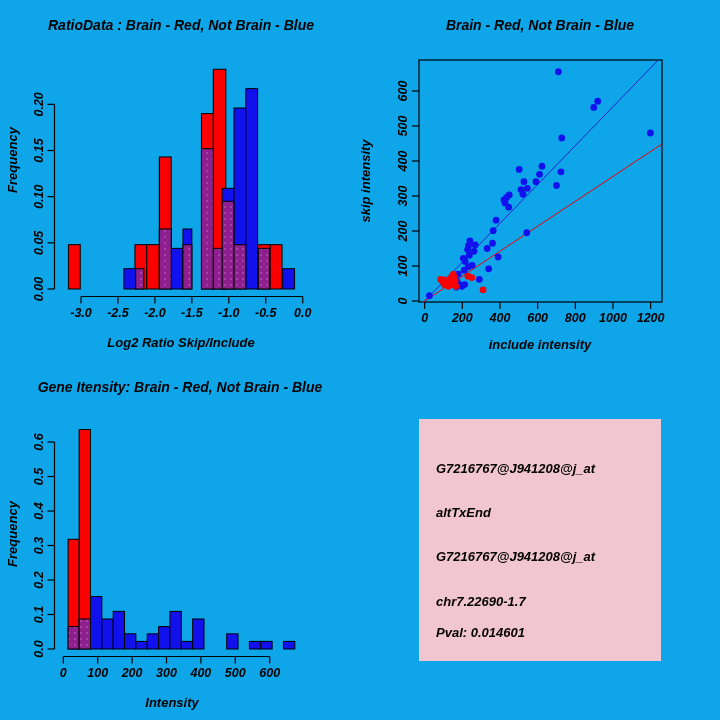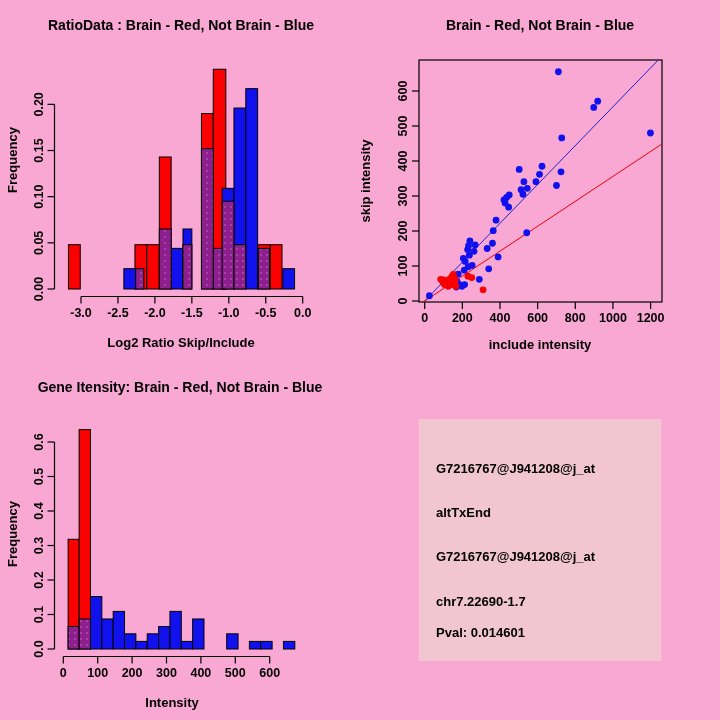--- a/index.html
+++ b/index.html
@@ -1,17 +1,17 @@
 <!DOCTYPE html>
 <html><head>
 <meta charset="utf-8">
 <style>
   html,body{margin:0;padding:0;background:#ffffff;}
-  .wrap{position:relative;width:720px;height:720px;background:#f9a8d4;
-        font-family:"Liberation Sans",sans-serif;overflow:hidden;}
+  .wrap{position:relative;width:720px;height:720px;background:#0ea5e9;
+        font-family:"Liberation Sans",sans-serif;overflow:hidden;font-style:italic;}
   svg{display:block;}
   svg text{fill:#000000;}
   .t   {font-family:"Liberation Sans",sans-serif;font-size:14px;font-weight:bold;text-anchor:middle;}
   .lab {font-family:"Liberation Sans",sans-serif;font-size:13px;font-weight:bold;text-anchor:middle;}
   .tick{font-family:"Liberation Sans",sans-serif;font-size:12.5px;font-weight:bold;text-anchor:middle;}
   .itext{font-family:"Liberation Sans",sans-serif;font-size:13px;font-weight:bold;text-anchor:start;}
   .axis-line,.tick-mark{stroke:#000000;stroke-width:1.2;}
   .bar{stroke:#000000;stroke-width:1;}
   .pbox{fill:none;stroke:#000000;stroke-width:1.2;}
   .fitline{stroke-width:1;fill:none;}

